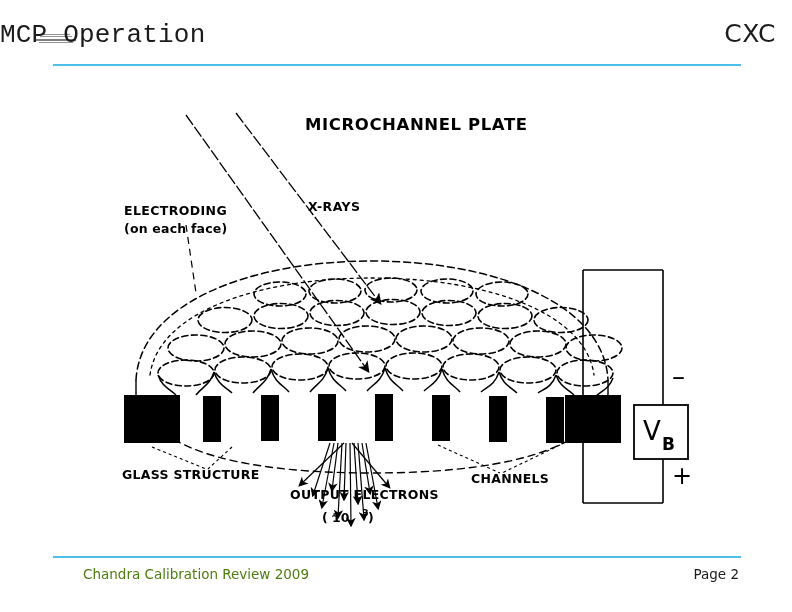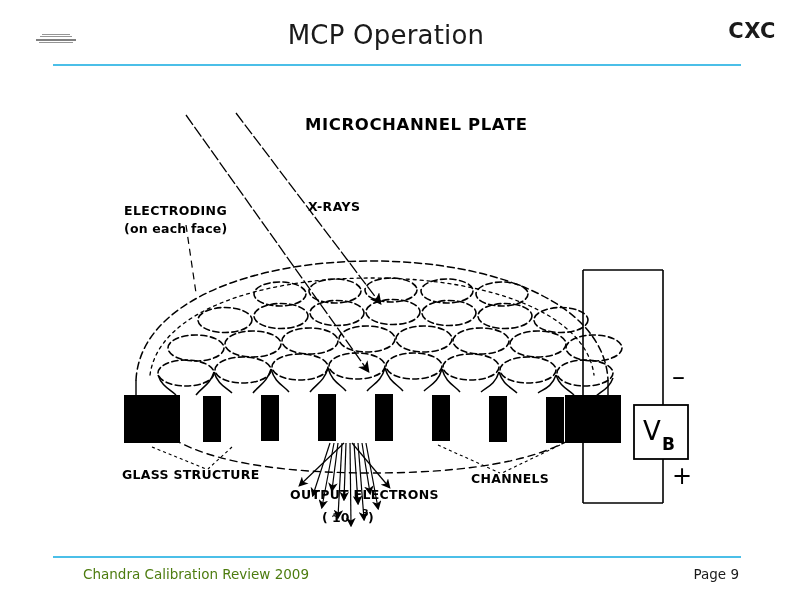--- a/index.html
+++ b/index.html
@@ -40,32 +40,32 @@
   #brand-mark .bm1 { top: 1px;  left: 8px;  width: 28px; height: 1px; }
   #brand-mark .bm2 { top: 3px;  left: 6px;  width: 32px; height: 1px; }
   #brand-mark .bm3 { top: 6px;  left: 2px;  width: 40px; height: 2px; background:#333; }
   #brand-mark .bm4 { top: 9px;  left: 5px;  width: 34px; height: 1px; }
 
   #slide-title {
     position: absolute;
     left: 0;
     top: 20px;
     width: 772px;
-    text-align: center;
     font-size: 26px;
     font-weight: 400;
     letter-spacing: 0.2px;
     color: #1a1a1a;
+    font-family: Liberation Mono, monospace;
   }
   #cxc-logo {
     position: absolute;
     right: 16px;
     top: 19px;
-    font-size: 21px;
-    font-weight: 700;
+    font-size: 25px;
+    font-weight: 400;
     color: #1a1a1a;
     letter-spacing: 0.5px;
   }
   #header-rule {
     position: absolute;
     left: 53px;
     top: 64px;
     width: 688px;
     height: 2px;
     background: #4BBFE8;
@@ -293,13 +293,13 @@
     <text class="fig-text" x="331" y="445" font-size="11" font-weight="bold">~</text>
     <text class="fig-text" x="362" y="441" font-size="9.5" font-weight="bold">3</text>
     <text class="fig-text" x="368" y="447" font-size="12.5" font-weight="bold"> )</text>
   </g>
 
 </svg>
 </div>
 
 <div id="footer-rule"></div>
 <div id="footer-left">Chandra Calibration Review 2009</div>
-<div id="footer-right">Page 9</div>
+<div id="footer-right">Page 2</div>
 
 </body></html>

